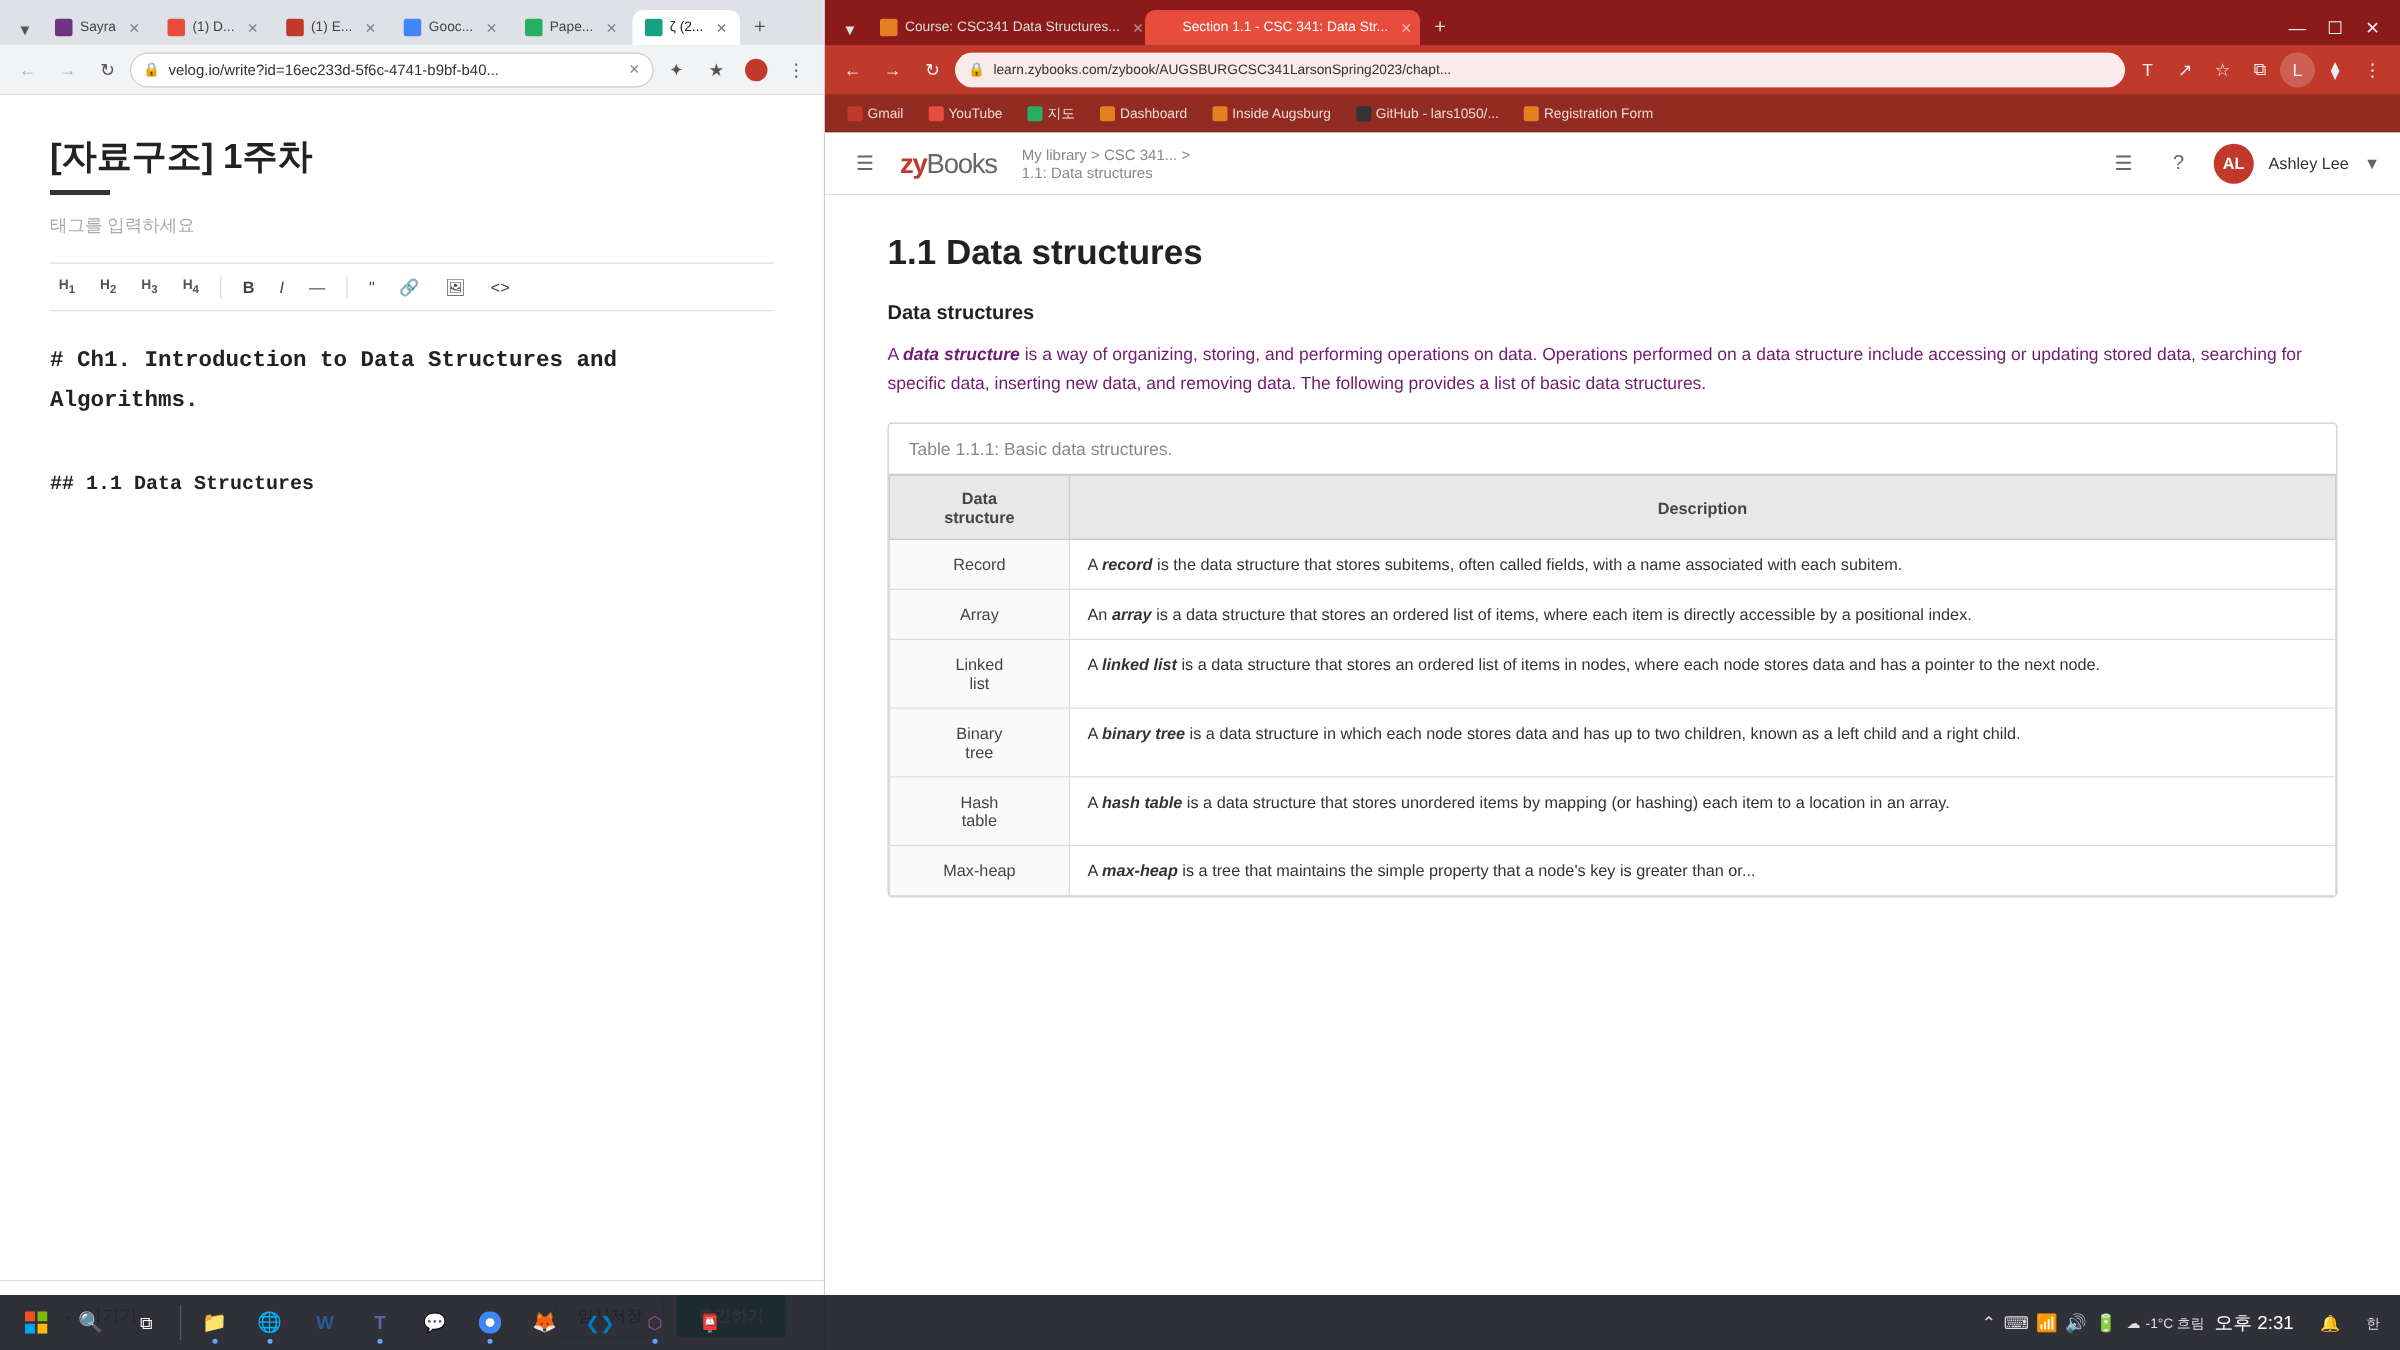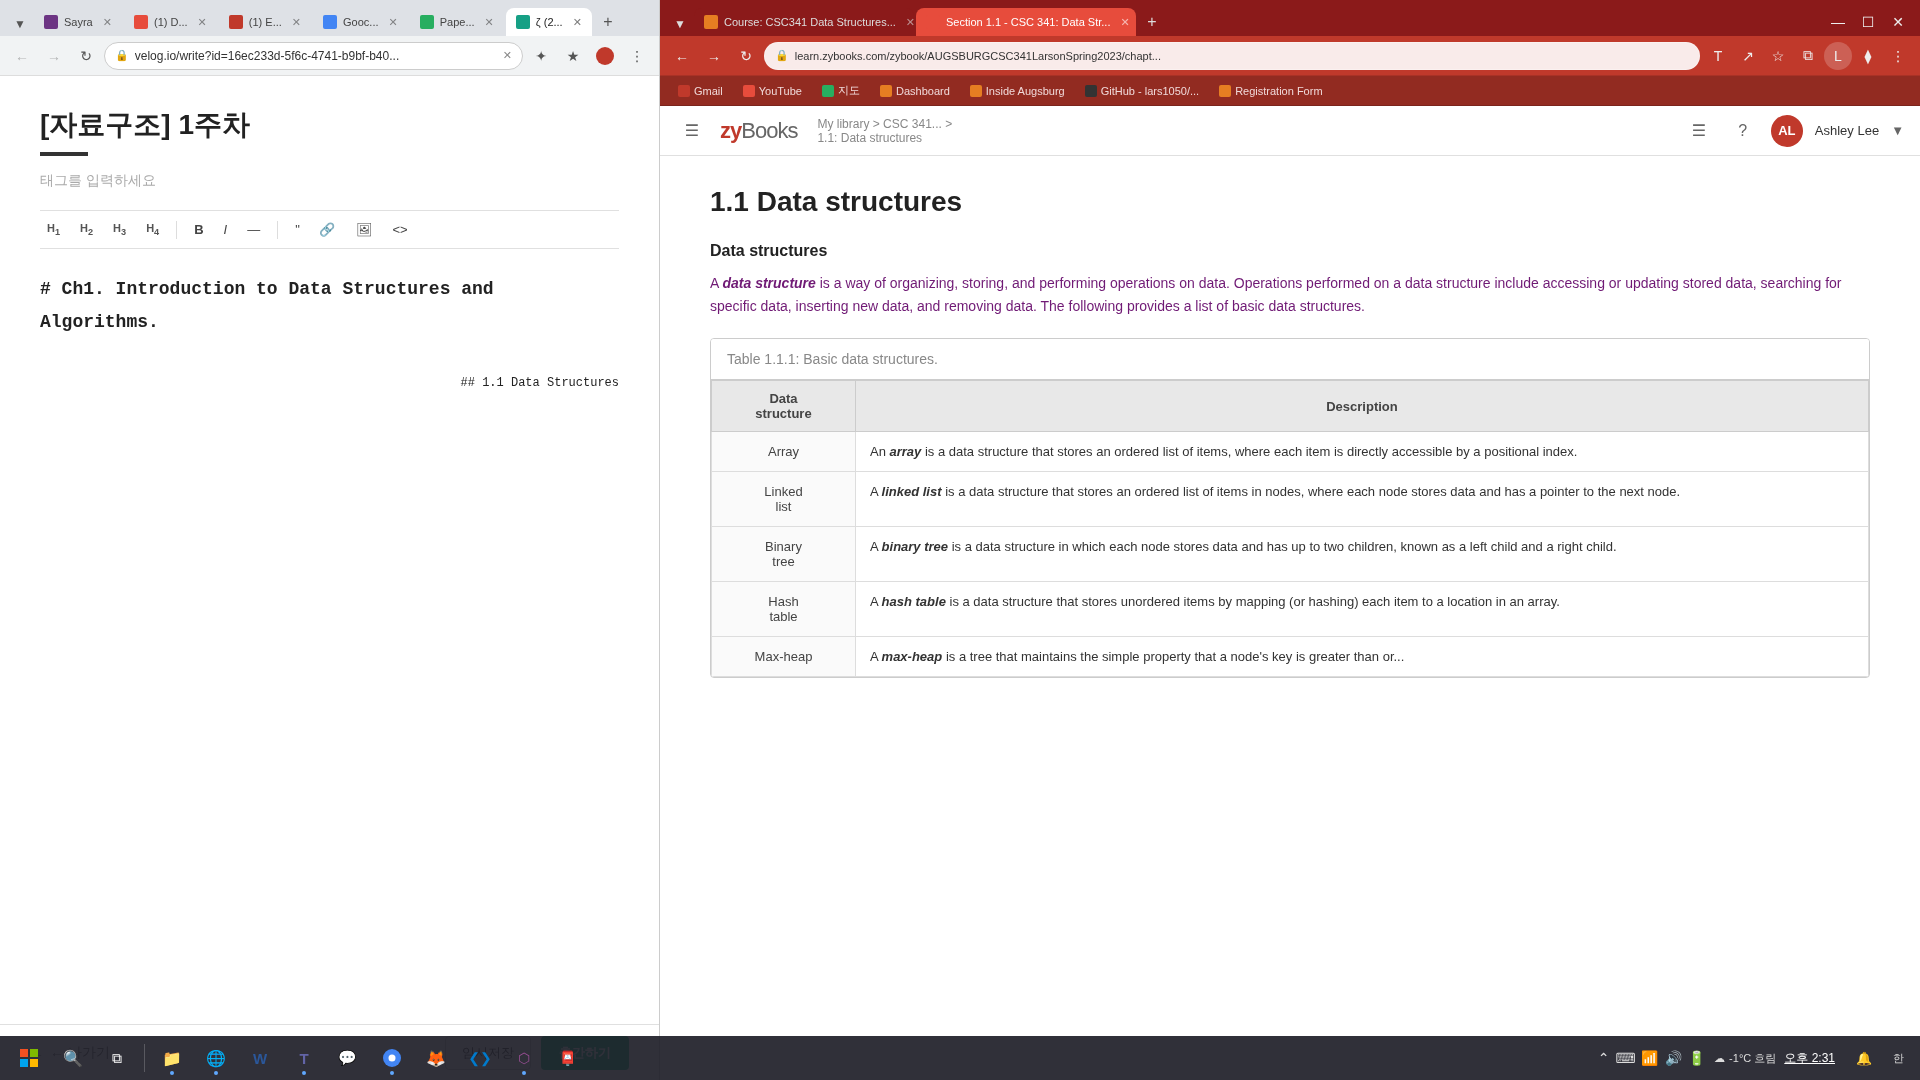--- a/index.html
+++ b/index.html
@@ -163,21 +163,21 @@
     }
     .ed-divider { width: 1px; height: 18px; background: #ddd; margin: 0 4px; }
     .ed-h { font-size: 11px; font-weight: 600; color: #555; }
     .editor-body {
       font-family: 'Courier New', monospace;
       font-size: 15px;
       color: #222;
       line-height: 1.8;
     }
     .editor-body .heading1 { font-size: 18px; font-weight: 700; margin-bottom: 8px; }
-    .editor-body .heading2 { font-size: 12px; font-weight: 400; margin-bottom: 8px; text-align: right; }
+    .editor-body .heading2 { font-size: 16px; font-weight: 700; margin-bottom: 8px; }
     .editor-body .blockquote {
       color: #777;
       font-size: 12px;
       border-left: 3px solid #ddd;
       padding-left: 10px;
       margin-top: 12px;
     }
 
     .editor-footer {
       height: 56px;
@@ -501,24 +501,23 @@
     }
     .taskbar-right {
       margin-left: auto;
       display: flex;
       align-items: center;
       gap: 8px;
       padding-right: 8px;
     }
     .taskbar-clock {
       color: #fff;
-      font-size: 12px;
+      font-size: 15px;
       text-align: right;
       line-height: 1.4;
-      text-decoration: underline;
     }
     .taskbar-sys {
       display: flex;
       align-items: center;
       gap: 6px;
     }
     .sys-icon {
       color: #ddd;
       font-size: 14px;
       cursor: pointer;
@@ -750,20 +749,24 @@
     <div class="zy-table-container">
       <div class="zy-table-title">Table 1.1.1: Basic data structures.</div>
       <table class="zy-table">
         <thead>
           <tr>
             <th>Data<br>structure</th>
             <th>Description</th>
           </tr>
         </thead>
         <tbody>
+          <tr>
+            <td>Record</td>
+            <td>A <span class="zy-bold-italic">record</span> is the data structure that stores subitems, often called fields, with a name associated with each subitem.</td>
+          </tr>
           <tr>
             <td>Array</td>
             <td>An <span class="zy-bold-italic">array</span> is a data structure that stores an ordered list of items, where each item is directly accessible by a positional index.</td>
           </tr>
           <tr>
             <td>Linked<br>list</td>
             <td>A <span class="zy-bold-italic">linked list</span> is a data structure that stores an ordered list of items in nodes, where each node stores data and has a pointer to the next node.</td>
           </tr>
           <tr>
             <td>Binary<br>tree</td>

